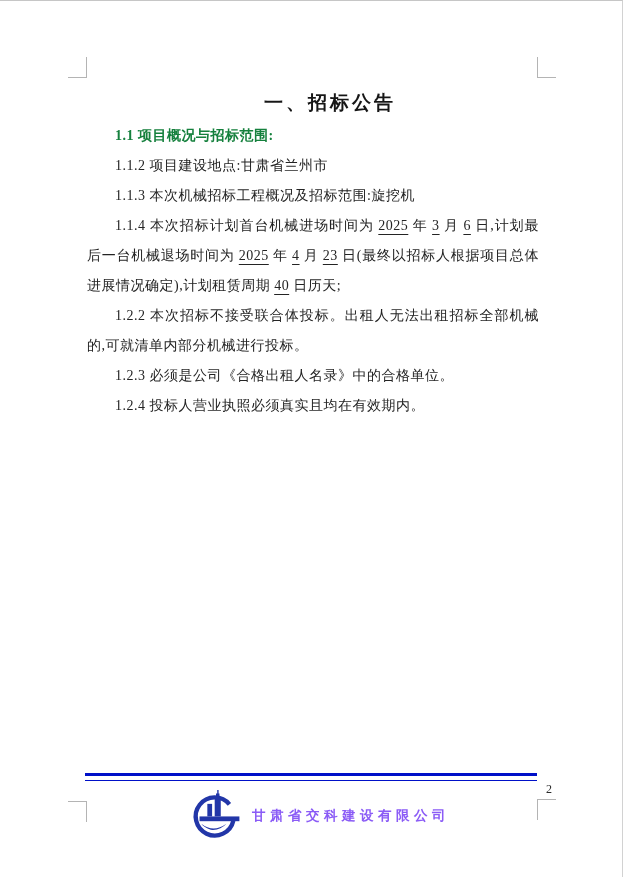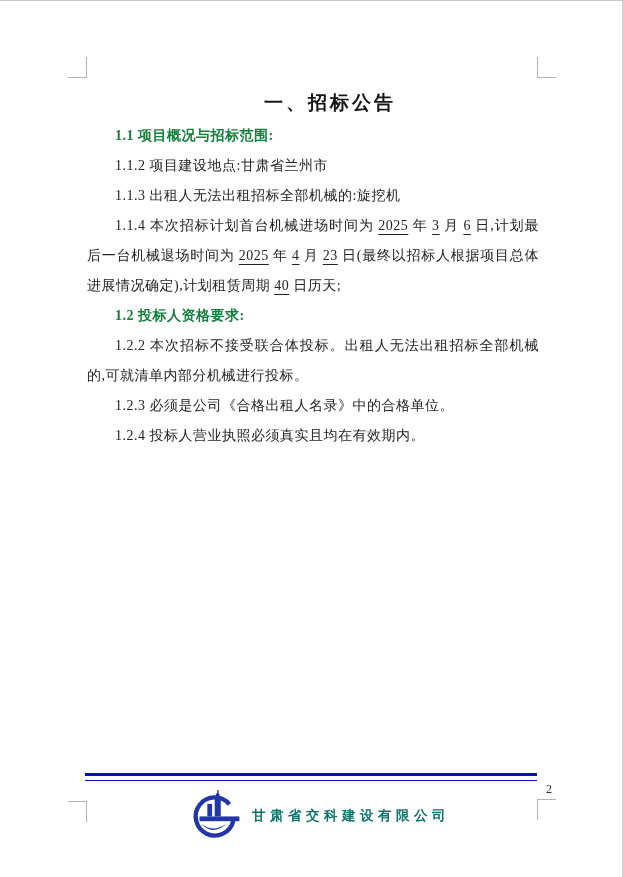--- a/index.html
+++ b/index.html
@@ -31,21 +31,21 @@
   .content p.bold{font-weight:700;color:#15803d;}
   .u{text-decoration:underline;text-underline-offset:4px;text-decoration-thickness:1px;}
 
   .rule{
     position:absolute;left:85px;top:772px;width:452px;height:8px;box-sizing:border-box;
     border-top:3px solid #0010c8;border-bottom:1px solid #0010c8;
   }
   .logo{position:absolute;left:190px;top:787px;width:52px;height:58px;}
   .company{
     position:absolute;left:252px;top:806px;font-size:13.5px;font-weight:700;
-    color:#0f766e;letter-spacing:4.5px;white-space:nowrap;
+    color:#8b5cf6;letter-spacing:4.5px;white-space:nowrap;
   }
   .pagenum{
     position:absolute;left:541px;top:781px;width:16px;text-align:center;
     font-size:12px;color:#2a2a2a;font-family:"Liberation Serif",serif;
   }
 </style>
 </head>
 <body>
 
 <div class="page">
@@ -53,25 +53,24 @@
   <div class="crop tl"></div>
   <div class="crop tr"></div>
   <div class="crop bl"></div>
   <div class="crop br"></div>
 
   <div class="content">
     <div class="title">一、招标公告</div>
 
     <p class="bold">1.1 项目概况与招标范围:</p>
     <p>1.1.2 项目建设地点:甘肃省兰州市</p>
-    <p>1.1.3 出租人无法出租招标全部机械的:旋挖机</p>
+    <p>1.1.3 本次机械招标工程概况及招标范围:旋挖机</p>
 
     <p><span>1.1.4 本次招标计划首台机械进场时间为 </span><span class="u">2025</span><span> 年 </span><span class="u">3</span><span> 月 </span><span class="u">6</span><span> 日,计划最后一台机械退场时间为 </span><span class="u">2025</span><span> 年 </span><span class="u">4</span><span> 月 </span><span class="u">23</span><span> 日(最终以招标人根据项目总体进展情况确定),计划租赁周期 </span><span class="u">40</span><span> 日历天;</span></p>
 
-    <p class="bold">1.2 投标人资格要求:</p>
     <p>1.2.2 本次招标不接受联合体投标。出租人无法出租招标全部机械的,可就清单内部分机械进行投标。</p>
     <p>1.2.3 必须是公司《合格出租人名录》中的合格单位。</p>
     <p>1.2.4 投标人营业执照必须真实且均在有效期内。</p>
   </div>
 
   <div class="rule"></div>
 
   <div class="logo">
     <svg viewBox="0 0 60 64" width="52" height="56" aria-hidden="true">
 

